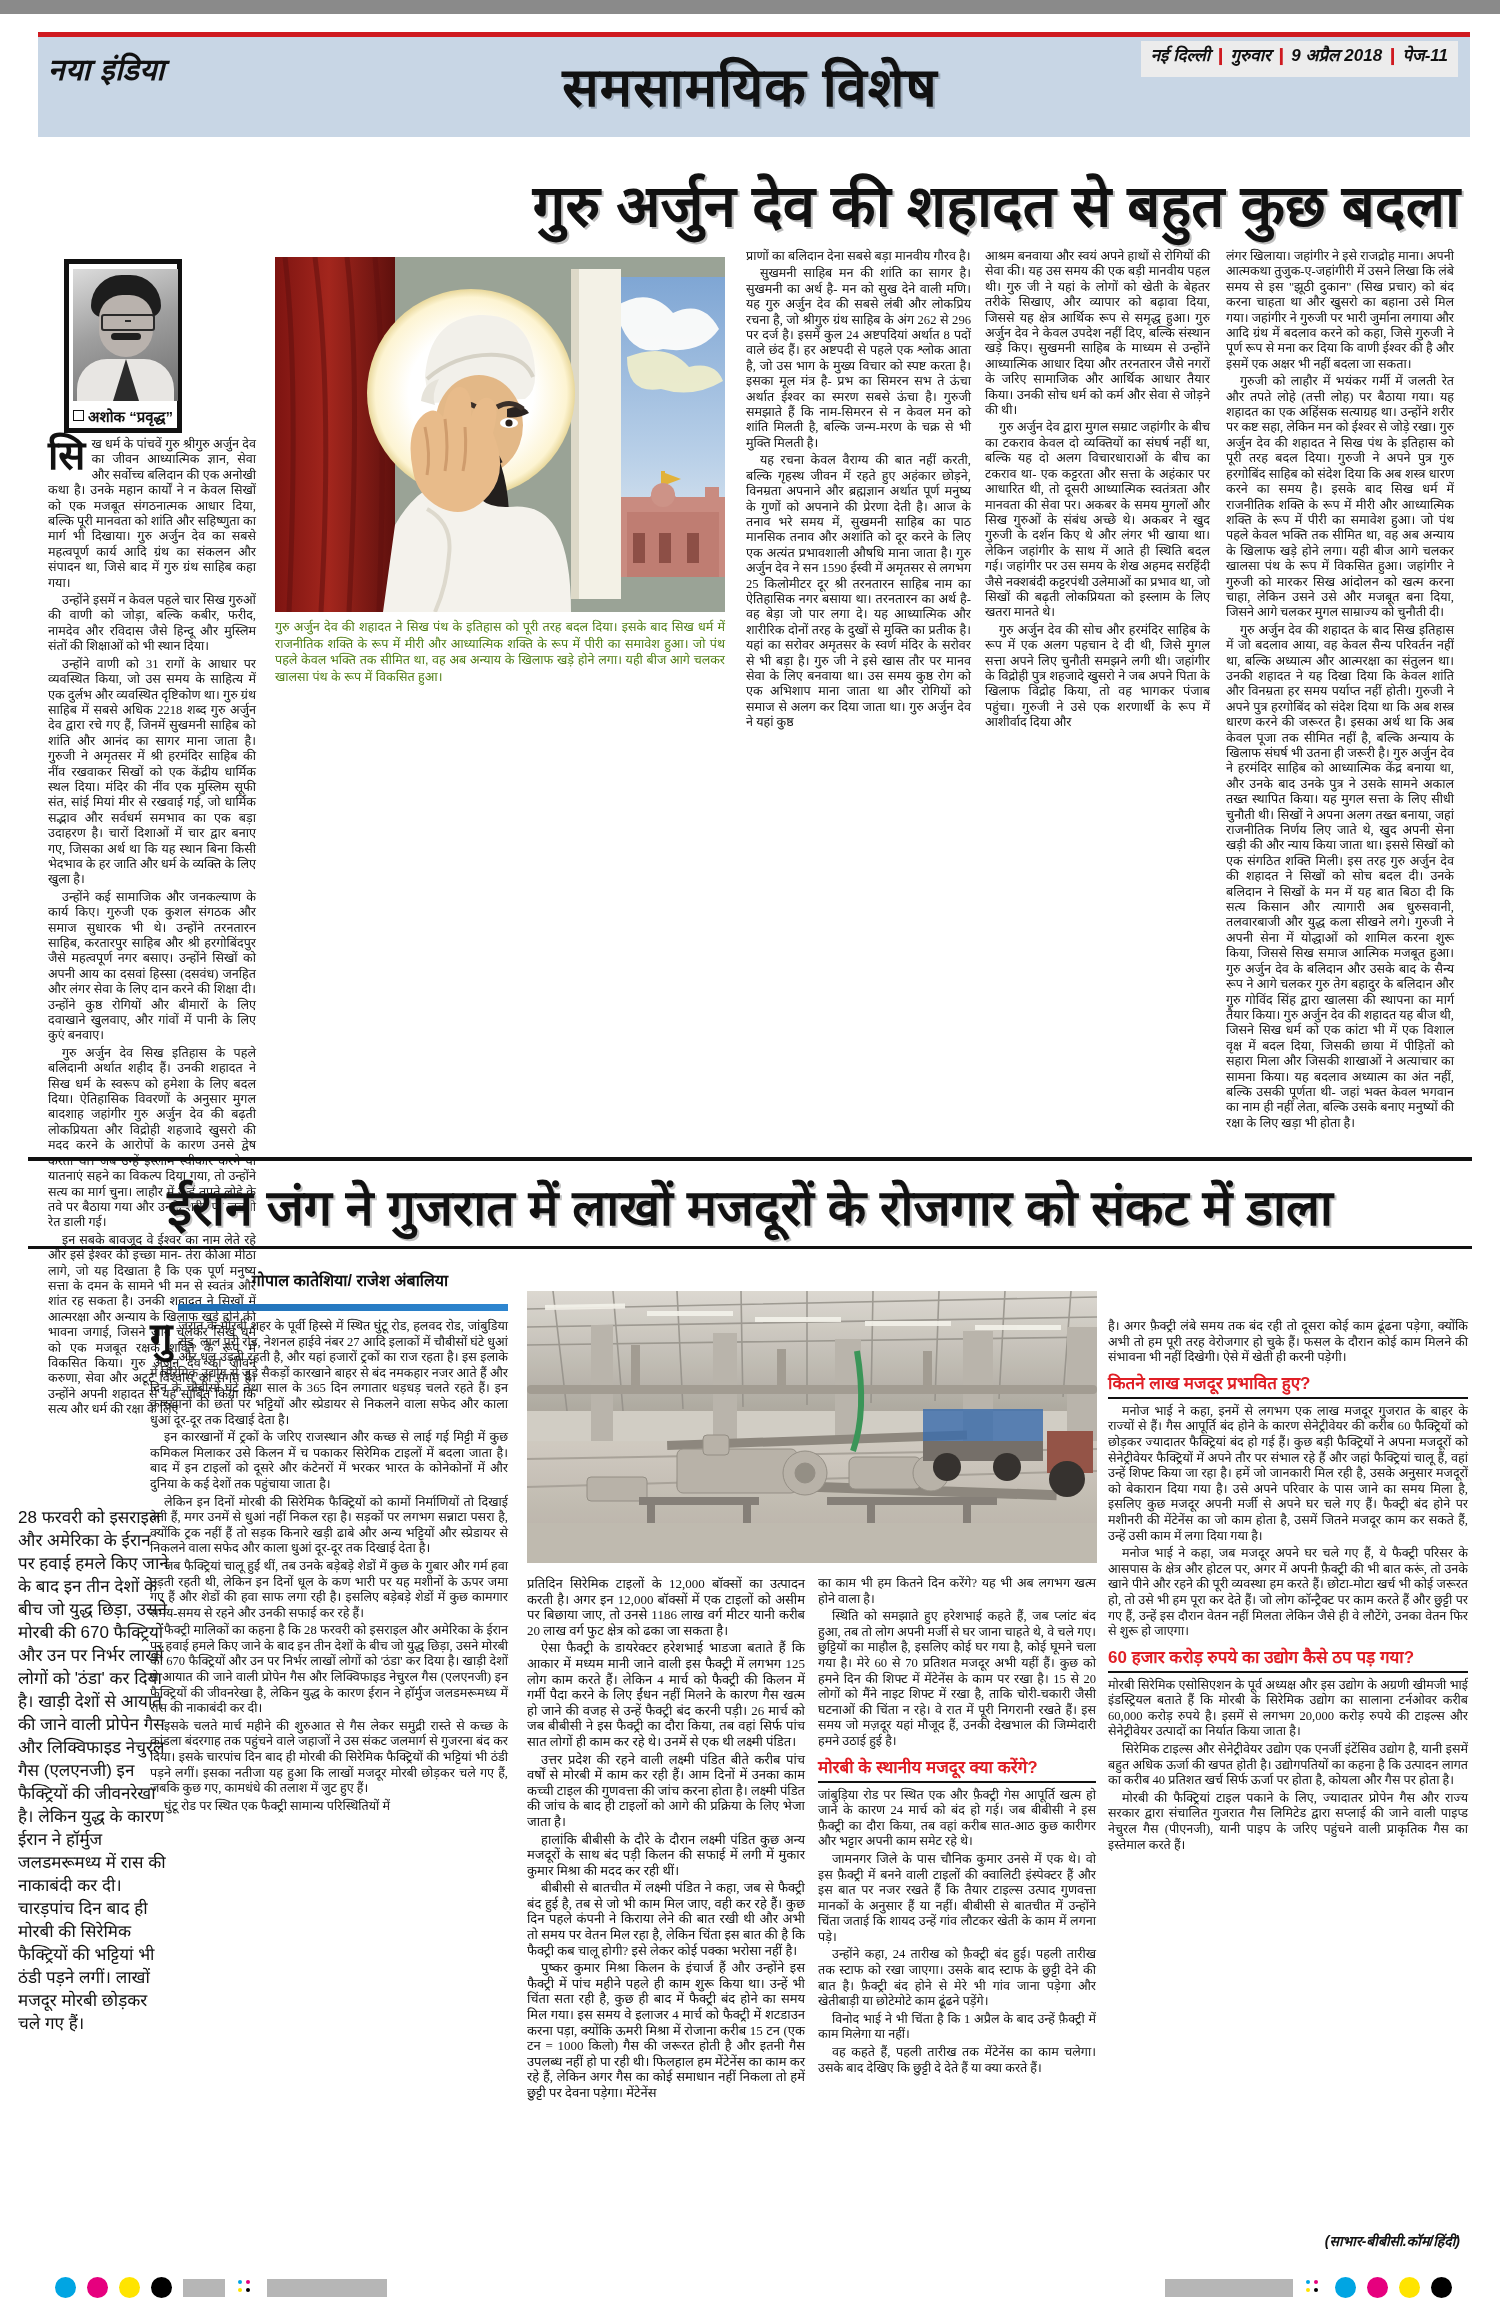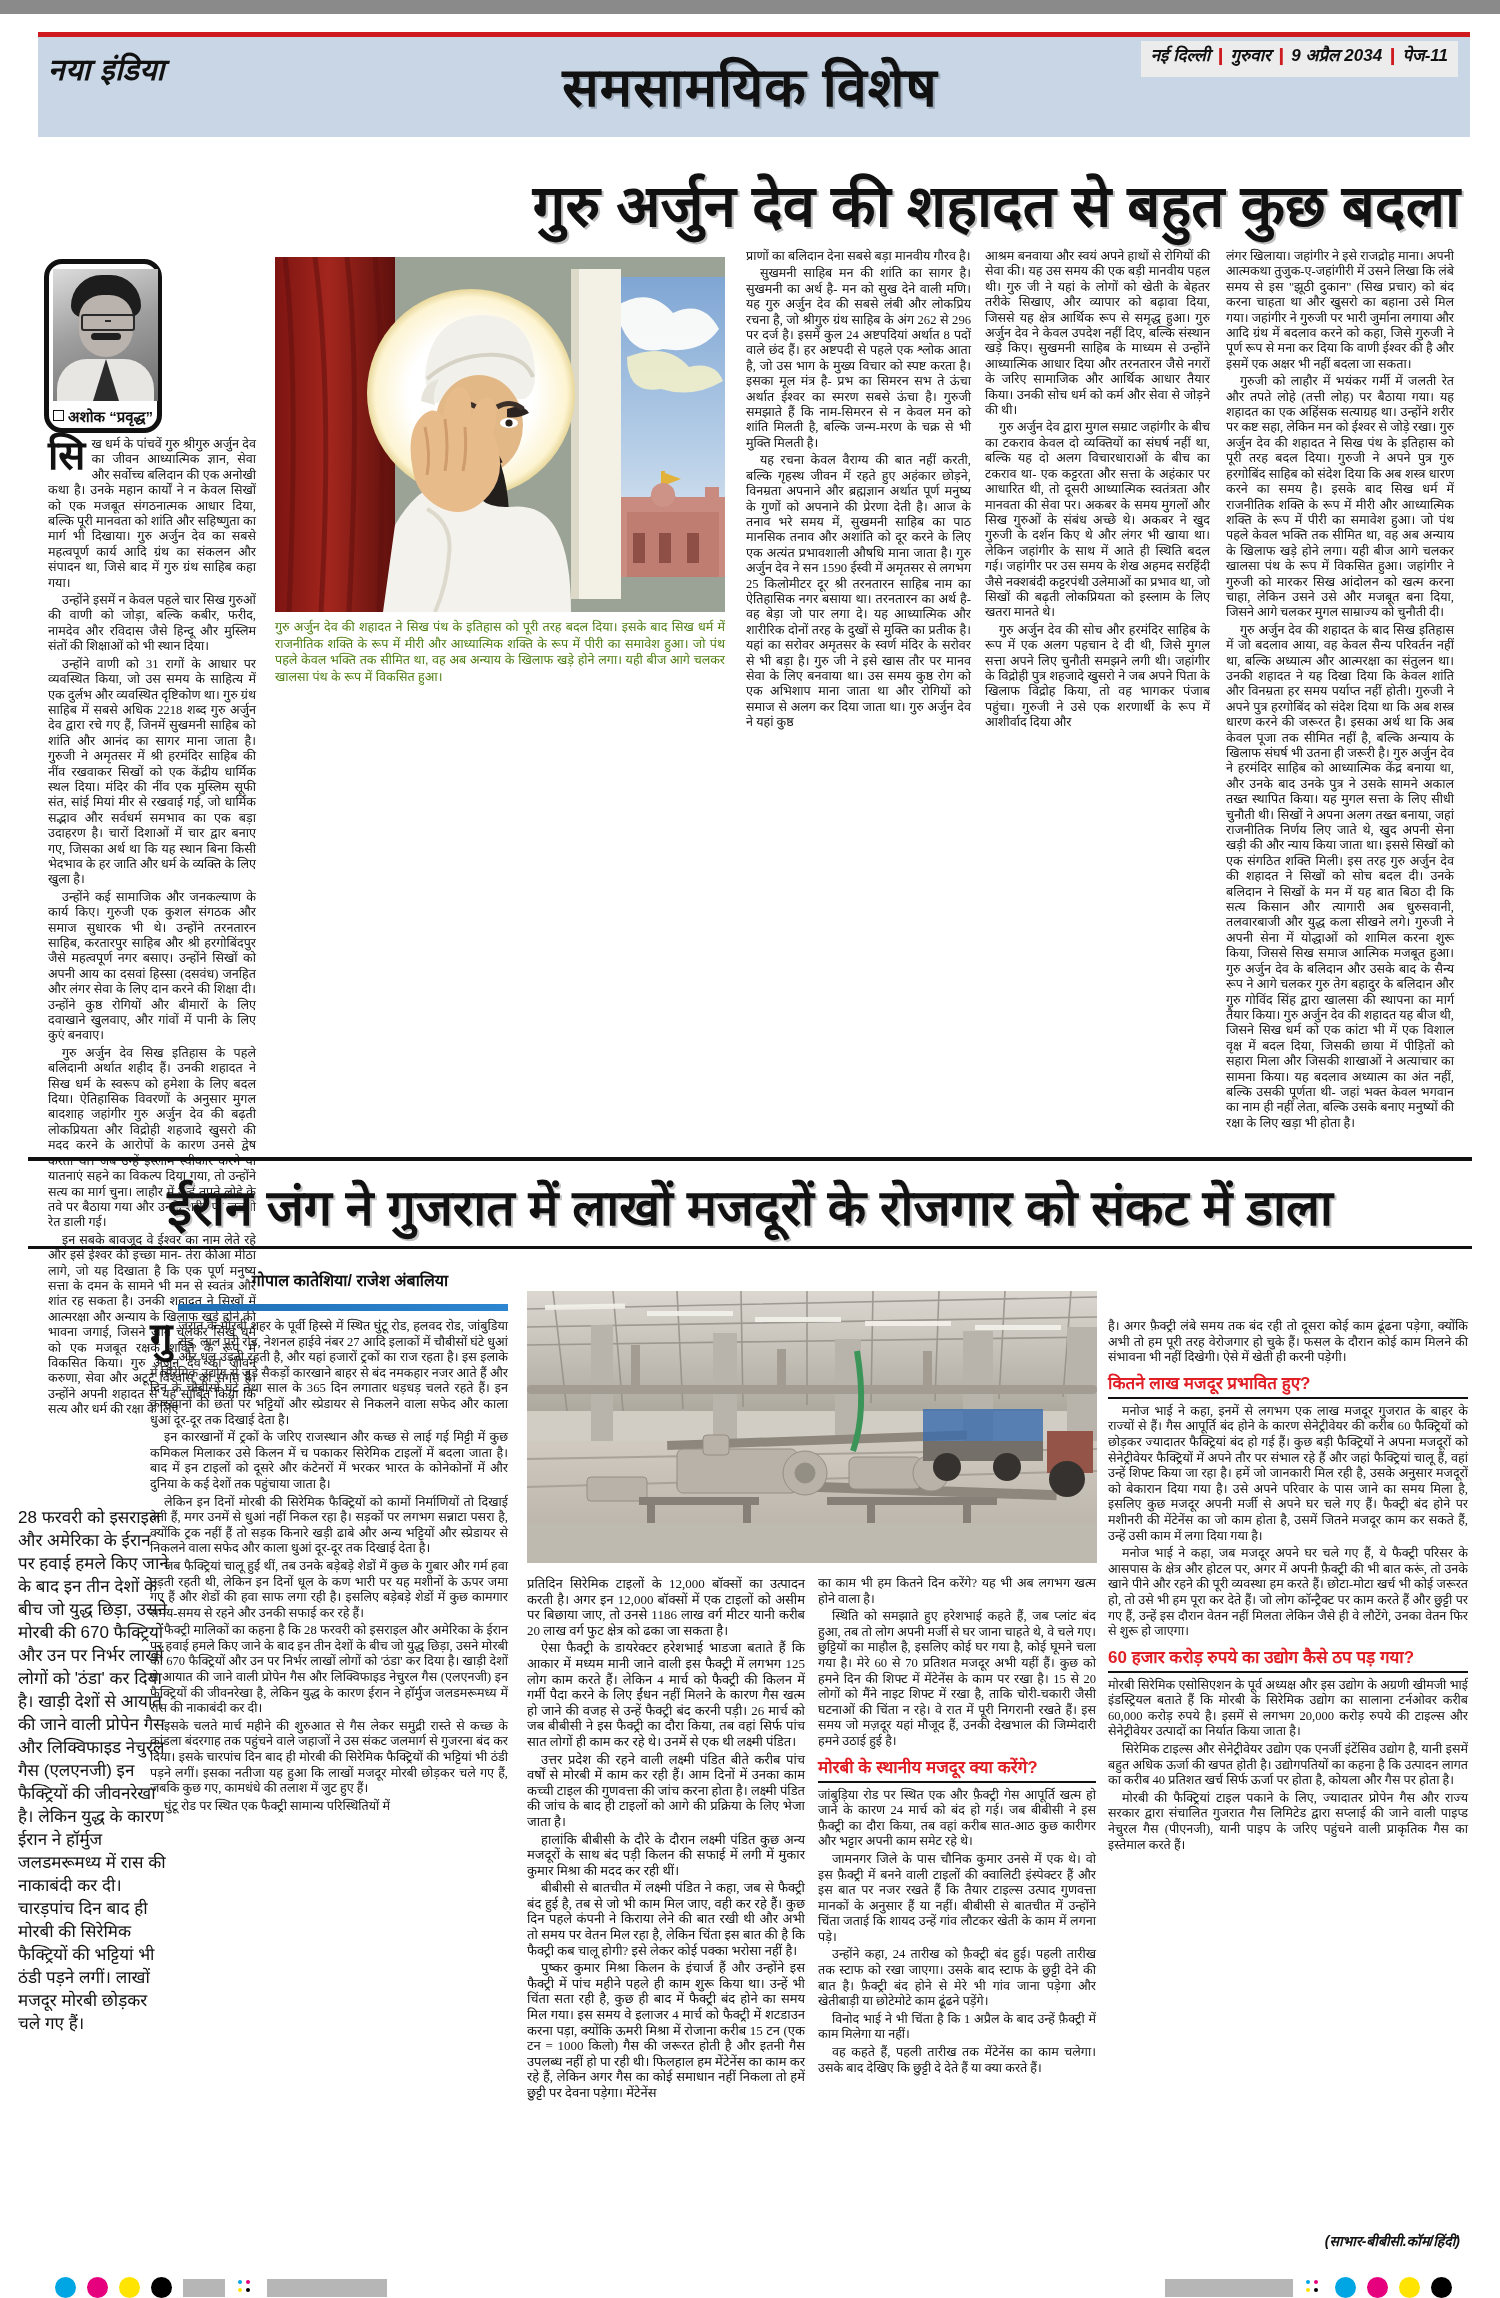--- a/index.html
+++ b/index.html
@@ -39,22 +39,22 @@
     position:absolute;left:40px;top:150px;width:1420px;text-align:right;
     font-family:"Liberation Sans","DejaVu Sans",sans-serif;
     font-weight:bold;font-size:58px;color:#111;letter-spacing:0px;
     text-shadow:2px 2px 0 #bfbfbf;
   }
 
   .a1-body{position:absolute;left:30px;top:235px;width:1440px;height:900px;}
 
   
   .authorbox{
-    position:absolute;left:14px;top:10px;width:118px;
-    border:5px solid #111;border-radius:18px;background:#fff;padding:5px 4px 2px 4px;
+    position:absolute;left:34px;top:10px;width:118px;
+    border:5px solid #111;border-radius:0;background:#fff;padding:5px 4px 2px 4px;
     box-sizing:border-box;
   }
   .authorphoto{
     width:105px;height:132px;display:block;margin:0 auto;
     background:linear-gradient(160deg,#dcdcdc,#9f9f9f 45%,#6d6d6d);
     position:relative;overflow:hidden;
   }
   .authorphoto .hair{position:absolute;left:18px;top:6px;width:70px;height:42px;background:#1d1d1d;border-radius:38px 38px 14px 14px;}
   .authorphoto .face{position:absolute;left:26px;top:26px;width:54px;height:62px;background:#b9b2ad;border-radius:26px 26px 30px 30px;}
   .authorphoto .glass{position:absolute;left:28px;top:45px;width:50px;height:13px;border:2px solid #2a2a2a;border-radius:3px;}
@@ -145,21 +145,21 @@
 <body>
 
 <div class="page">
 
   <div class="topred"></div>
   <div class="masthead"></div>
 
   <div class="logo">नया इंडिया</div>
 
   <div class="dateline">
-    <span>नई दिल्ली</span><span class="sep">❙</span><span>गुरुवार</span><span class="sep">❙</span><span>9 अप्रैल 2034</span><span class="sep">❙</span><span>पेज-11</span>
+    <span>नई दिल्ली</span><span class="sep">❙</span><span>गुरुवार</span><span class="sep">❙</span><span>9 अप्रैल 2018</span><span class="sep">❙</span><span>पेज-11</span>
   </div>
 
   <div class="section-title">समसामयिक विशेष</div>
 
   <div class="a1-headline">गुरु अर्जुन देव की शहादत से बहुत कुछ बदला</div>
 
   <div class="a1-body">
 
     <div class="authorbox">
       <div class="authorphoto">

